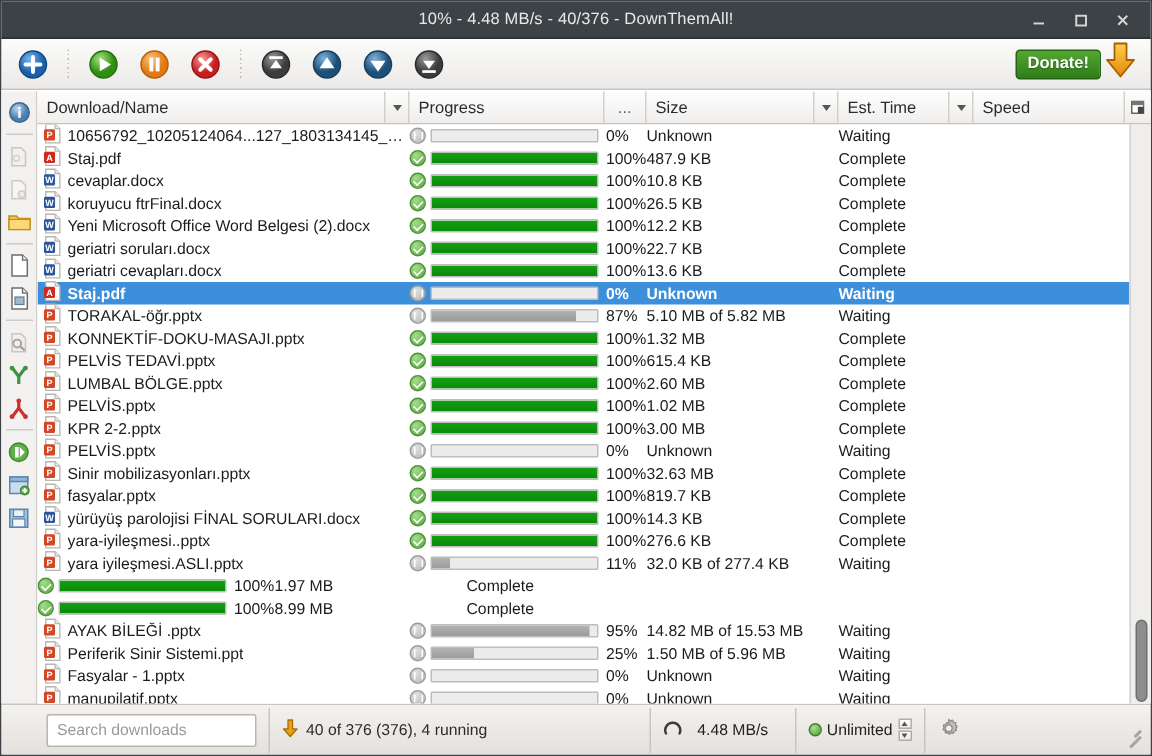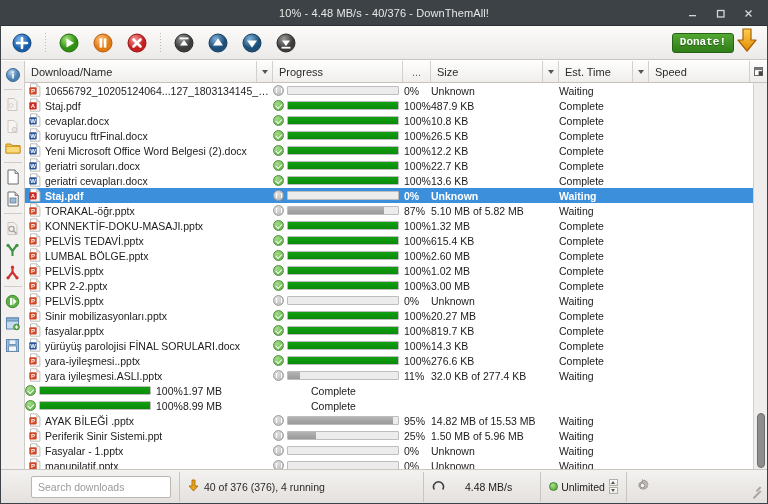--- a/index.html
+++ b/index.html
@@ -39,21 +39,20 @@
   .win-btn svg{display:block;}
 
   
   .toolbar{
     height:34px; flex:0 0 34px;
     background:linear-gradient(#fbfbfa,#eceae8);
     border-bottom:1px solid #c8c4c0;
     display:flex; align-items:center;
     padding:0 6px; gap:4px;
     position:relative;
-    font-family:Liberation Mono, monospace;
   }
   .tb-btn{
     width:30px; height:30px; display:flex; align-items:center; justify-content:center;
     border-radius:3px;
   }
   .tb-sep{
     width:1px; height:20px; margin:0 4px;
     background:repeating-linear-gradient(to bottom,#bdbab6 0 1px,transparent 1px 3px);
   }
   .donate-wrap{
@@ -870,21 +869,21 @@
                   </svg></span>
                 <span class="label">Sinir mobilizasyonları.pptx</span>
               </div>
               <div class="c-prog">
                 <span class="st ok"></span>
                 <span class="pbar done">
                   <span style="width:100%"></span>
                 </span>
               </div>
               <div class="c-pct">100%</div>
-              <div class="c-size">20.27 MB</div>
+              <div class="c-size">32.63 MB</div>
               <div class="c-est">Complete</div>
               <div class="c-speed"></div>
             </div>
             <div class="row">
               <div class="c-name">
                 <span><svg width="12" height="14" viewBox="0 0 12 14">
                     <path d="M1.5 0.8 h6.2 l3.2 3.0 V13.2 H1.5 Z" fill="#ffffff" stroke="#b9b5b1" stroke-width="0.9"></path>
                     <path d="M7.7 0.8 V3.8 h3.2" fill="#eceae8" stroke="#b9b5b1" stroke-width="0.8"></path>
                     <rect x="0.3" y="4.2" width="7.4" height="7.4" rx="1" fill="#d24726"></rect>
                     <text x="4" y="10" font-size="6" font-family="Liberation Sans" fill="#fff" text-anchor="middle" font-weight="bold">P</text>
@@ -1095,21 +1094,21 @@
       <span>40 of 376 (376), 4 running</span>
     </div>
     <div class="sb-sepv" style="margin-left:auto;"></div>
     <div class="sb-cell">
       <span class="spinner">
         <svg width="13" height="13" viewBox="0 0 13 13">
             <path d="M2 9 A5 5 0 1 1 11 9" fill="none" stroke="#3b3b3b" stroke-width="1.6" stroke-linecap="round"></path>
           </svg>
       </span>
     </div>
-    <div class="sb-cell speed-text" style="margin:0 20px;">4.48 MB/s</div>
+    <div class="sb-cell speed-text" style="margin:0 10px;">4.48 MB/s</div>
     <div class="sb-sepv"></div>
     <div class="limit">
       <span class="dot"></span>
       <span>Unlimited</span>
       <span class="stepper">
         <div class="up">
             <i></i>
           </div>
         <div class="dn">
             <i></i>

